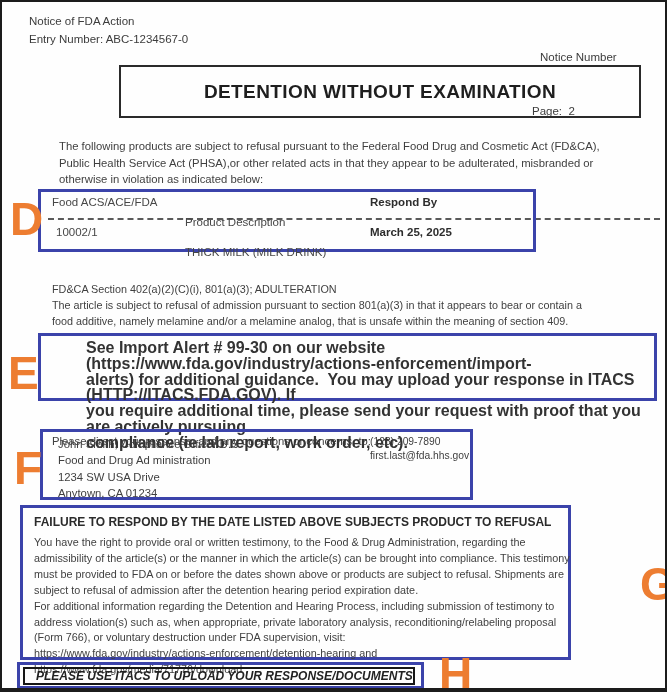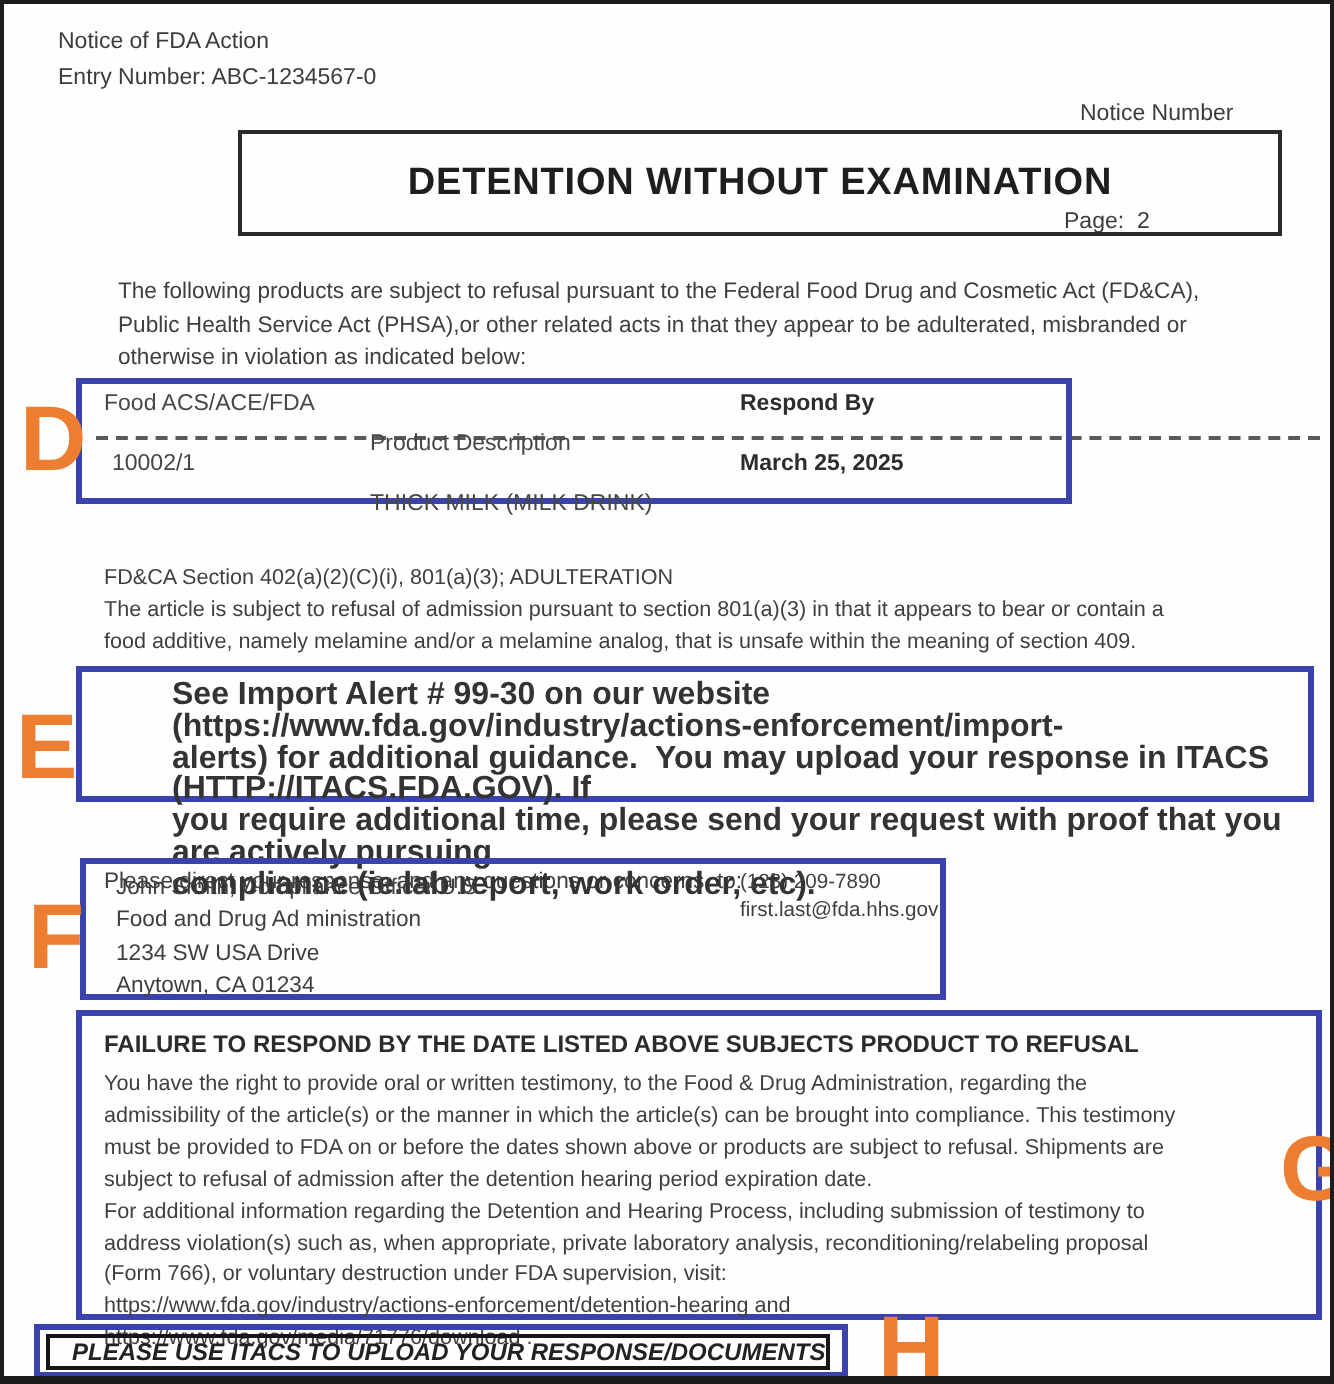--- a/index.html
+++ b/index.html
@@ -27,21 +27,21 @@
   
   .intro { position:absolute; left:57px; top:136px; width:585px; font-size:11.3px; line-height:16.5px; color:#3f3f3f; }
   .viol  { position:absolute; left:50px; top:279px; width:607px; font-size:10.8px; line-height:16.2px; color:#3f3f3f; }
   .direct{ position:absolute; left:50px; top:409px; font-size:11.3px; color:#3f3f3f;margin-top:24px; }
 
   
   .box { position:absolute; border:3px solid #3b43aa; background:transparent; z-index:2; }
   .box-d { left:36px; top:187px; width:498px; height:63px; }
   .box-e { left:36px; top:331px; width:619px; height:68px; }
   .box-f { left:38px; top:427px; width:433px; height:71px; }
-  .box-g { left:18px; top:503px; width:623px; height:155px;margin-left:18px; }
+  .box-g { left:18px; top:503px; width:551px; height:155px; }
   .box-h { left:15px; top:660px; width:407px; height:27px; }
 
   
   .dash-line { position:absolute; left:46px; top:216px; width:612px; border-top:2px dashed #5a5a5a; z-index:1; }
   .box-d span { position:absolute; font-size:11.5px; color:#474747; }
   .box-d .th { top:4px; }
   .box-d .td { top:34px; }
   .box-d .c1 { left:11px; } .box-d .c1r { left:4px;margin-left:11px; }
   .box-d .c2 { left:144px;margin-top:20px; }
   .box-d .c3 { left:329px; }

